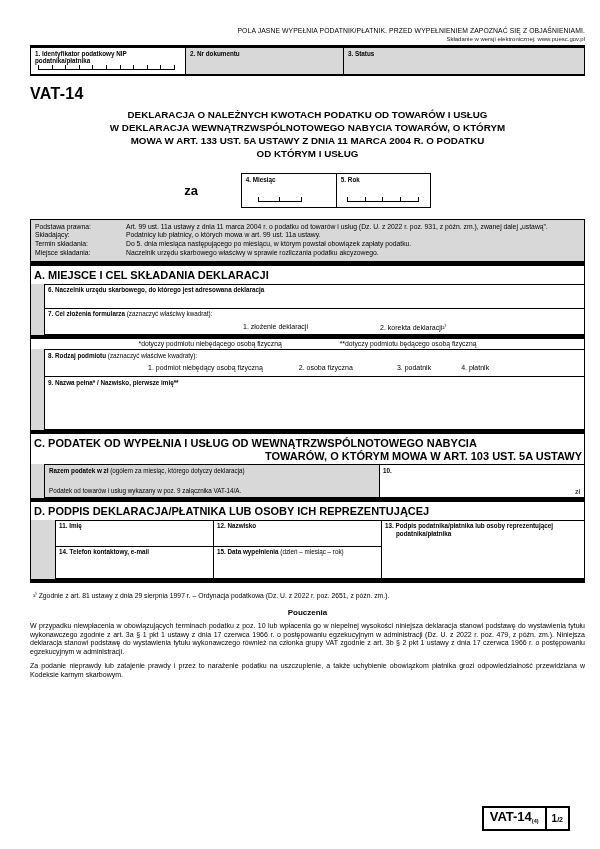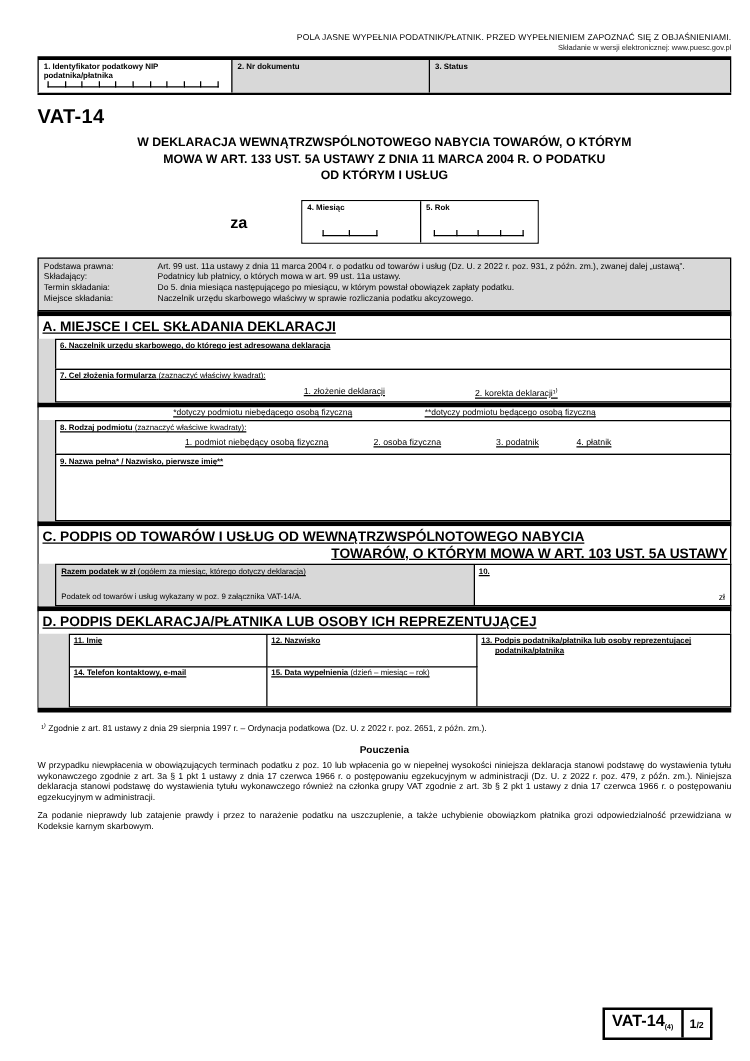--- a/index.html
+++ b/index.html
@@ -46,21 +46,21 @@
   .ticks-month { left:16px; width:44px; }
   .ticks-year  { left:10px; width:72px; }
 
   
   .legal-box { border:1px solid #000; background:#d8d8d8; margin-top:11px; padding:3px 5px 4px 4px; font-size:6.8px; line-height:8.7px; }
   .legal-row { display:flex; }
   .legal-label { width:91px; flex:none; }
   .legal-text { flex:1; }
 
   
-  .section { border-left:1px solid #000; border-right:1px solid #000;text-decoration:underline; }
+  .section { border-left:1px solid #000; border-right:1px solid #000; }
   .bar { height:4px; background:#000; margin:0 -1px; }
   .shead { font-weight:bold; font-size:11px; line-height:12.5px; padding:3px 2px 2px 3px; background:#fff; }
   .shead .hang { padding-left:13px;text-align:right; }
   .sbody { display:flex; background:#fff; }
   .gutter { width:13px; flex:none; background:#d8d8d8; }
   .gutter-wide { width:24px; }
   .fields { flex:1; display:flex; flex-direction:column; }
   .fbox { position:relative; border:1px solid #000; margin-top:-1px; margin-right:-1px; padding:1.5px 3px; background:#fff; }
   .fbox:first-child { margin-top:0; }
   .hint { font-weight:normal; }
@@ -140,20 +140,21 @@
         <div class="flbl">2. Nr dokumentu</div>
       </div>
       <div class="cell cell-status">
         <div class="flbl">3. Status</div>
       </div>
     </div>
 
     <div class="form-symbol">VAT-14</div>
 
     <div class="form-title">
+      <div>DEKLARACJA O NALEŻNYCH KWOTACH PODATKU OD TOWARÓW I USŁUG</div>
       <div>W DEKLARACJA WEWNĄTRZWSPÓLNOTOWEGO NABYCIA TOWARÓW, O KTÓRYM</div>
       <div>MOWA W ART. 133 UST. 5A USTAWY Z DNIA 11 MARCA 2004 R. O PODATKU</div>
       <div>OD KTÓRYM I USŁUG</div>
     </div>
 
     <div class="za-row">
       <span class="za">za</span>
       <div class="period-boxes">
         <div class="pbox">
           <div class="flbl">4. Miesiąc</div>
@@ -234,21 +235,21 @@
           <div class="fbox f9">
             <div class="flbl">9. Nazwa pełna* / Nazwisko, pierwsze imię**</div>
           </div>
         </div>
       </div>
     </div>
 
     <div class="section">
       <div class="bar"></div>
       <div class="shead">
-        <div>C. PODPIS OD TOWARÓW I USŁUG OD WEWNĄTRZWSPÓLNOTOWEGO NABYCIA</div>
+        <div>C. PODATEK OD WYPEŁNIA I USŁUG OD WEWNĄTRZWSPÓLNOTOWEGO NABYCIA</div>
         <div class="hang">TOWARÓW, O KTÓRYM MOWA W ART. 103 UST. 5A USTAWY</div>
       </div>
       <div class="sbody">
         <div class="gutter"></div>
         <div class="crow">
           <div class="sumcell">
             <div class="l1"><b>Razem podatek w zł</b> <span class="hint">(ogółem za miesiąc, którego dotyczy deklaracja)</span></div>
             <div class="l2">Podatek od towarów i usług wykazany w poz. 9 załącznika VAT-14/A.</div>
           </div>
           <div class="amountcell">

